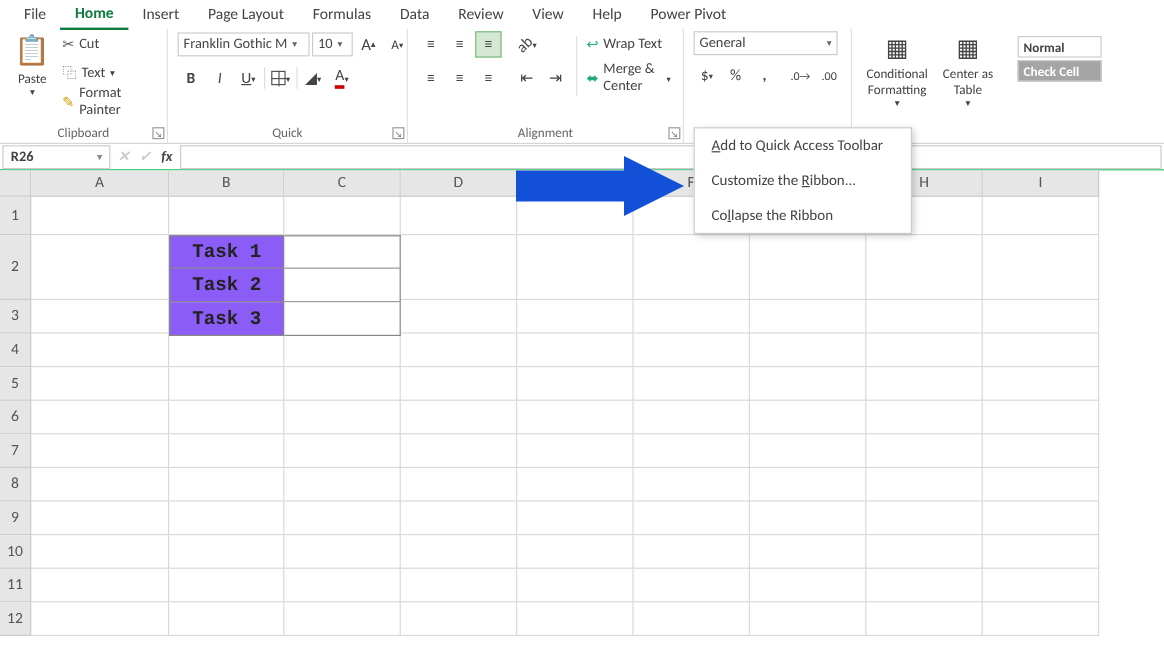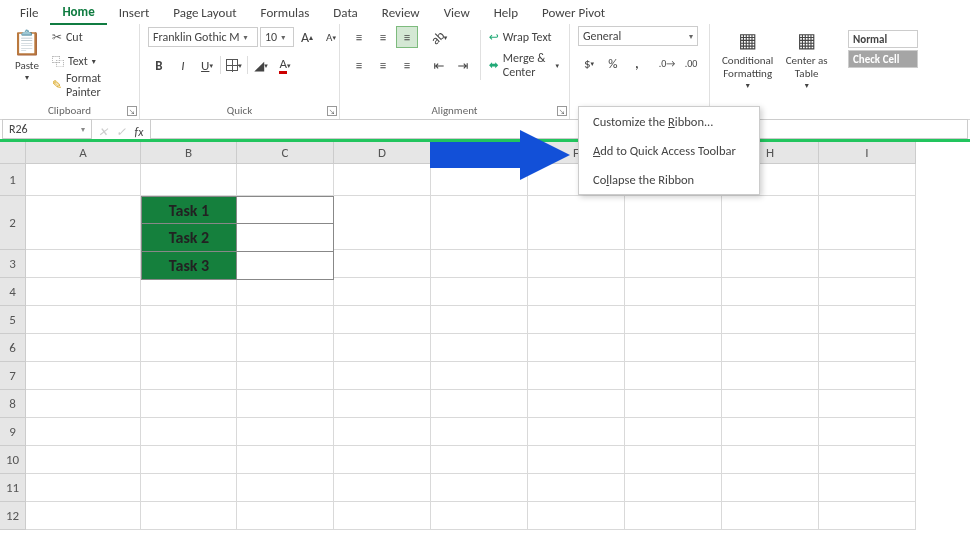--- a/index.html
+++ b/index.html
@@ -22,37 +22,37 @@
 .row { display: flex; gap: 2px; align-items: center; }
 
 .sel { border: 1px solid #ccc; background: #fff; height: 20px; display: flex; align-items: center; padding: 0 4px; font-size: 12px; }
 .sel .arr { margin-left: 4px; font-size: 8px; color: #666; }
 
 .sqbtn { width: 22px; height: 22px; display: flex; align-items: center; justify-content: center; font-size: 13px; cursor: pointer; }
 .sqbtn.sel-active { background: #d4e8d4; border: 1px solid #7dbb7d; }
 
 .stylebox { width: 70px; height: 18px; border: 1px solid #ccc; display: flex; align-items: center; padding: 0 4px; font-size: 11px; font-weight: bold; }
 
-.namebox-row { display: flex; align-items: flex-end; height: 22px; border-bottom: 3px solid #22c55e; background: #fff; }
+.namebox-row { display: flex; align-items: center; height: 22px; border-bottom: 1px solid #22c55e; background: #fff; font-weight: bold; }
 .namebox { width: 90px; border: 1px solid #ccc; height: 20px; margin: 0 2px; display: flex; align-items: center; padding: 0 6px; font-size: 12px; }
 .fxbar { flex: 1; border: 1px solid #ccc; height: 20px; margin: 0 2px; display: flex; align-items: center; padding: 0 6px; }
 .fx-ico { width: 18px; text-align: center; font-style: italic; }
 
 .sheet { display: flex; }
 .rowhdrs { width: 26px; }
 .rowhdr { height: 28px; background: #e6e6e6; border-bottom: 1px solid #ccc; border-right: 1px solid #ccc; display: flex; align-items: center; justify-content: center; font-size: 13px; color: #555; }
 .colhdrs { display: flex; }
 .colhdr { height: 22px; background: #e6e6e6; border-right: 1px solid #ccc; border-bottom: 1px solid #ccc; display: flex; align-items: center; justify-content: center; font-size: 13px; color: #555; }
 .corner { width: 26px; height: 22px; background: #e6e6e6; border-right: 1px solid #ccc; border-bottom: 1px solid #ccc; }
 .cells { }
 .cellrow { display: flex; }
 .cell { height: 28px; border-right: 1px solid #d9d9d9; border-bottom: 1px solid #d9d9d9; }
 
 .todo-header { background: #0a5cb8; color: #fff; font-weight: 700; font-size: 17px; display: flex; align-items: center; justify-content: center; height: 54px; border: 1px solid #888; }
-.todo-cell { border: 1px solid #888; height: 28px; display: flex; align-items: center; justify-content: center; font-size: 16px; font-weight: 600; color: #222; background: #15803d; }
+.todo-cell { border: 1px solid #888; height: 28px; display: flex; align-items: center; justify-content: center; font-size: 16px; font-weight: 600; color: #222; background: #8b5cf6; font-family: Liberation Mono, monospace; }
 .todo-cell-right { border: 1px solid #888; border-left: none; height: 28px; background: #fff; }
 
 .context-menu { position: absolute; left: 578px; top: 106px; width: 182px; background: #fff; border: 1px solid #ccc; box-shadow: 2px 2px 6px rgba(0,0,0,0.2); z-index: 100; }
 .context-item { padding: 7px 14px; font-size: 12.5px; cursor: pointer; }
 
 .arrow-overlay { position: absolute; left: 430px; top: 130px; z-index: 90; }
 
 .u { text-decoration: underline; }
 </style>
 </head>
@@ -435,22 +435,22 @@
           <div class="cell" style="width: 97px; height: 28px;"></div>
           <div class="cell" style="width: 97px; height: 28px;"></div>
           <div class="cell" style="width: 97px; height: 28px;"></div>
           <div class="cell" style="width: 97px; height: 28px;"></div>
         </div>
       </div>
   </div>
 </div>
 
 <div class="context-menu">
+  <div class="context-item"><span class="u">A</span><span>dd to Quick Access Toolbar</span></div>
   <div class="context-item"><span>Customize the </span><span class="u">R</span><span>ibbon...</span></div>
-  <div class="context-item"><span class="u">A</span><span>dd to Quick Access Toolbar</span></div>
   <div class="context-item"><span>Co</span><span class="u">l</span><span>lapse the Ribbon</span></div>
 </div>
 
 <div class="arrow-overlay">
   <svg width="140" height="50">
       <polygon points="0,12 90,12 90,0 140,25 90,50 90,38 0,38" fill="#1250d8"></polygon>
     </svg>
 </div>
 
 </body></html>

